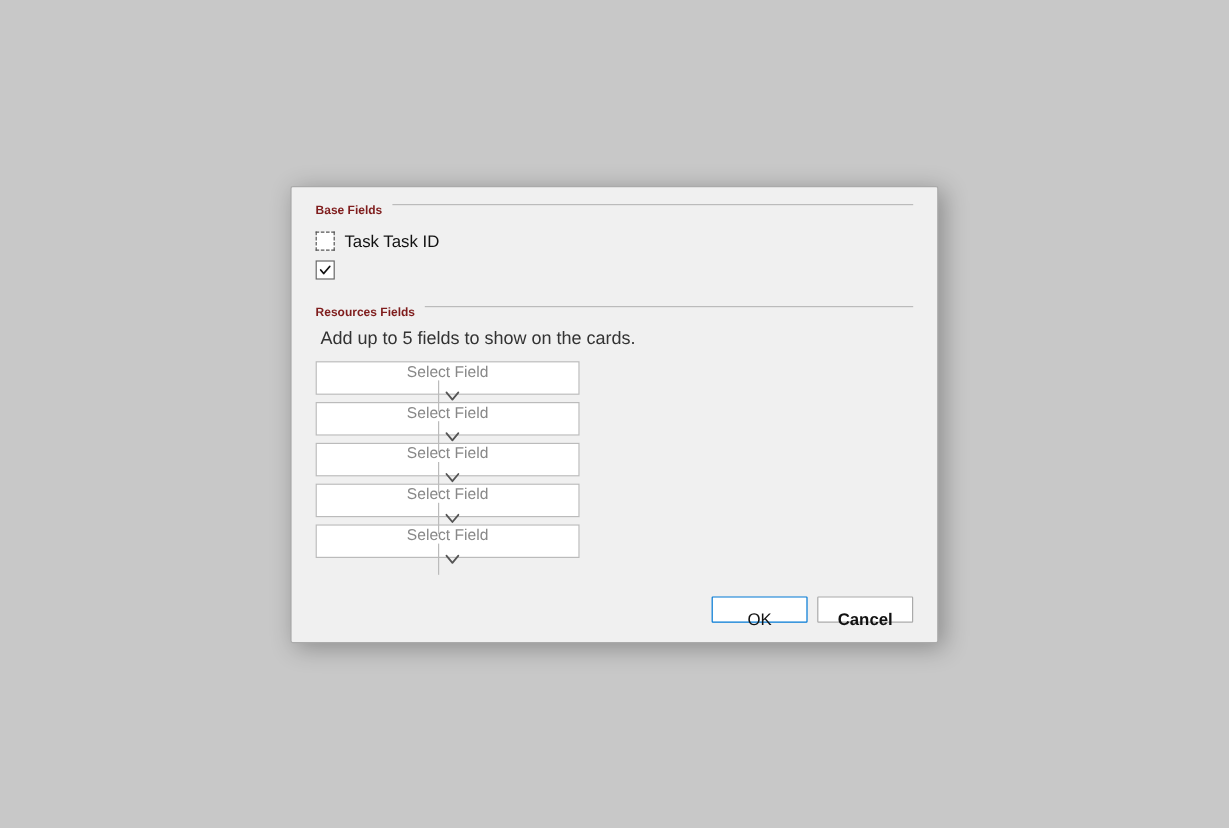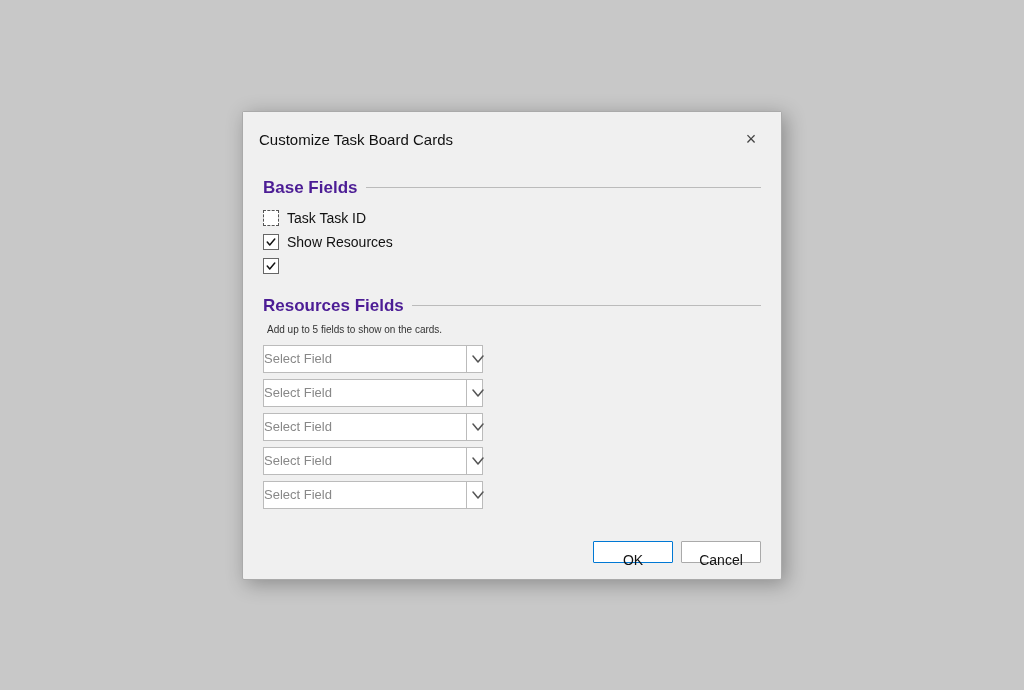--- a/index.html
+++ b/index.html
@@ -53,27 +53,27 @@
       border: none;
       background: transparent;
       border-radius: 2px;
     }
 
     .dialog-body {
       padding: 0 20px 16px 20px;
     }
 
     .section-label {
-      font-size: 17px;
+      font-size: 10px;
       font-weight: 600;
-      color: #4c1d95;
+      color: #7f1d1d;
       margin-bottom: 8px;
       margin-top: 14px;
       display: flex;
-      align-items: center;
+      align-items: flex-start;
     }
 
     .section-label::after {
       content: '';
       display: block;
       flex: 1;
       height: 1px;
       background: #bbb;
       margin-left: 8px;
     }
@@ -119,40 +119,41 @@
       display: block;
     }
 
     .checkbox-label {
       font-size: 14px;
       color: #111;
       user-select: none;
     }
 
     .add-fields-note {
-      font-size: 10px;
+      font-size: 15px;
       color: #333;
       margin-bottom: 10px;
       padding-left: 4px;
     }
 
     .select-row {
       margin-bottom: 6px;
     }
 
     .select-field {
       width: 220px;
       height: 28px;
       background: white;
       border: 1px solid #bbb;
       display: flex;
       align-items: center;
       justify-content: space-between;
-      padding: 0 0;
+      padding: 0 10px;
       cursor: pointer;
+      flex-direction: column;
     }
 
     .select-placeholder {
       color: #888;
       font-size: 13px;
     }
 
     .select-arrow {
       width: 22px;
       height: 100%;
@@ -191,63 +192,50 @@
     .btn-ok {
       border: 1.5px solid #0078d4;
       color: #111;
       background: white;
     }
 
     .btn-cancel {
       border: 1px solid #aaa;
       color: #111;
       background: white;
+      font-weight: bold;
     }
   </style>
 </head>
 <body>
 
 <div class="dialog">
-  <div class="dialog-titlebar">
-    <span class="dialog-title">Customize Task Board Cards</span>
-    <button class="close-btn">×</button>
-  </div>
 
   <div class="dialog-body">
 
     <div class="section-label">
       <span>Base Fields</span>
     </div>
 
     <div class="checkbox-row">
       <div class="checkbox-wrap">
         <div class="checkbox-box dashed"></div>
       </div>
       <span class="checkbox-label">Task Task ID</span>
     </div>
+
 
     <div class="checkbox-row">
       <div class="checkbox-wrap">
         <div class="checkbox-box checked">
           <svg class="checkmark" viewBox="0 0 12 12">
             <polyline points="1.5,6 4.5,9.5 10.5,2.5" fill="none" stroke="#111" stroke-width="1.8" stroke-linecap="round" stroke-linejoin="round"></polyline>
           </svg>
         </div>
       </div>
-      <span class="checkbox-label">Show Resources</span>
-    </div>
-
-    <div class="checkbox-row">
-      <div class="checkbox-wrap">
-        <div class="checkbox-box checked">
-          <svg class="checkmark" viewBox="0 0 12 12">
-            <polyline points="1.5,6 4.5,9.5 10.5,2.5" fill="none" stroke="#111" stroke-width="1.8" stroke-linecap="round" stroke-linejoin="round"></polyline>
-          </svg>
-        </div>
-      </div>
     </div>
 
     <div class="section-label" style="margin-top:18px;">
       <span>Resources Fields</span>
     </div>
 
     <p class="add-fields-note">Add up to 5 fields to show on the cards.</p>
 
     <div class="select-row">
       <div class="select-field">

